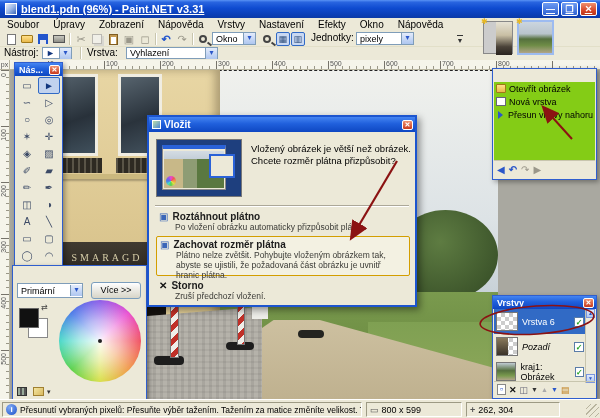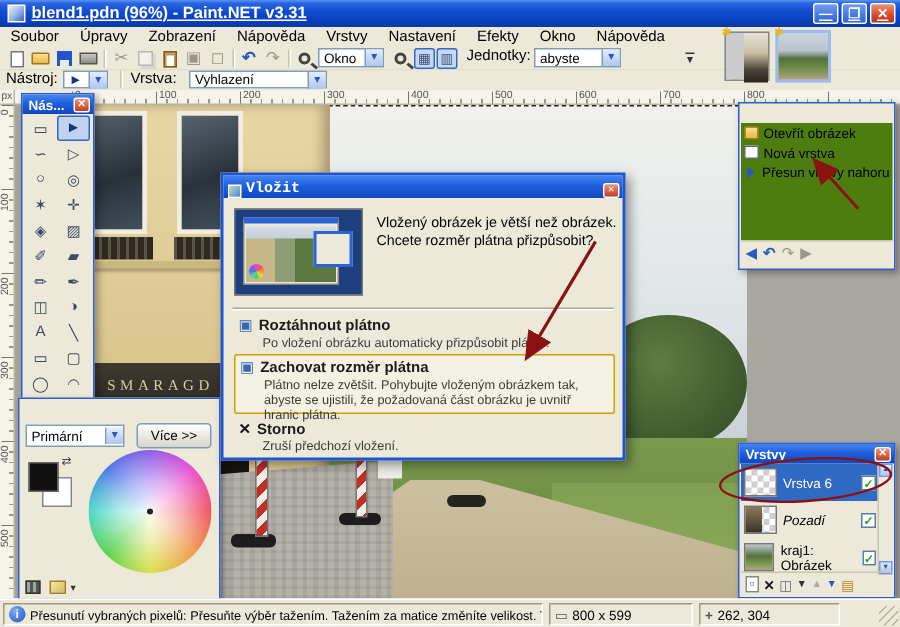--- a/index.html
+++ b/index.html
@@ -94,28 +94,28 @@
   .wheel { position:absolute; left:46px; top:34px; width:82px; height:82px; border-radius:50%;
     background:
       radial-gradient(circle, rgba(255,255,255,.95) 0%, rgba(255,255,255,.55) 35%, rgba(255,255,255,0) 72%),
       conic-gradient(from 0deg, #8A5AE8, #E84AD0 45deg, #F05060 90deg, #F09A48 135deg, #D8E048 180deg, #58D048 225deg, #48D8C8 270deg, #4878E8 315deg, #8A5AE8 360deg); }
   .wheel .dot { position:absolute; left:39px; top:39px; width:4px; height:4px; background:#222; border-radius:50%; }
 
   
   .dialog { position:absolute; left:147px; top:115px; width:270px; height:192px; background:#ECE9D8;
     border:2px solid #1C55CF; box-shadow:3px 3px 7px rgba(0,0,0,.4); z-index:30; }
   .dt { height:15px; background:linear-gradient(180deg,#4585F2 0%,#2060DC 45%,#0E47C2 100%);
-    display:flex; align-items:flex-end; color:#fff; font-size:10px; font-weight:bold; padding:0 2px 0 3px;font-family:Liberation Mono, monospace; }
+    display:flex; align-items:center; color:#fff; font-size:10px; font-weight:bold; padding:0 2px 0 3px; }
   .dicon { width:9px; height:9px; margin-right:3px; background:linear-gradient(135deg,#BFE0A8,#4A86D8); border:1px solid #fff; }
   .opt-label { font-size:10px; font-weight:bold; color:#1C1C1C; }
   .opt-desc { font-size:8.5px; color:#3A3A36; line-height:10px; }
   .opt-ic { font-size:10px; color:#3A66B8; margin-right:4px; }
 
   
-  .hlist { position:absolute; left:1px; right:1px; top:13px; bottom:19px; background:#4d7c0f; font-size:9px; }
+  .hlist { position:absolute; left:1px; right:1px; top:13px; bottom:19px; background:#84cc16; font-size:9px; }
   .hitem { display:flex; align-items:center; height:13px; padding-left:2px; }
   .hic { width:10px; height:9px; margin-right:3px; }
   .ic-folder { background:linear-gradient(180deg,#FFE08A,#E8B84A); border:1px solid #A07818; border-radius:1px; }
   .ic-page { background:#fff; border:1px solid #667; }
   .ic-arrow { width:0; height:0; border-left:5px solid #2B57C9; border-top:4px solid transparent; border-bottom:4px solid transparent; }
   .hnav { position:absolute; left:1px; right:1px; bottom:1px; height:18px; border-top:1px solid #C8C5AE; background:#ECE9D8;
     display:flex; align-items:center; gap:4px; padding-left:3px; }
   .hnb { font-size:10px; line-height:12px; }
 
   .lrow { position:absolute; left:1px; width:92px; height:25px; display:flex; align-items:center; font-size:9px; }
@@ -212,21 +212,21 @@
       <span>Okno</span>
       <span class="da">▾</span>
     </div>
     <div class="tbtn" style="left:259px">
         <div class="mag"></div>
       </div>
     <div class="toggle" style="left:276px"><span>▦</span></div>
     <div class="toggle" style="left:291px"><span>▥</span></div>
     <span class="lbl" style="left:311px; top:0">Jednotky:</span>
     <div class="combo" style="left:356px; top:1px; width:58px">
-      <span>abyste</span>
+      <span>pixely</span>
       <span class="da">▾</span>
     </div>
     <div class="tbtn" style="left:452px">
         <span style="font-size:7px;color:#333;border-top:1px solid #333;padding-top:1px">▼</span>
       </div>
   </div>
 
   <div class="toolbar2 abs">
     <span class="lbl" style="left:4px; top:-1px">Nástroj:</span>
     <div class="combo" style="left:42px; top:0; width:30px; height:12px">

